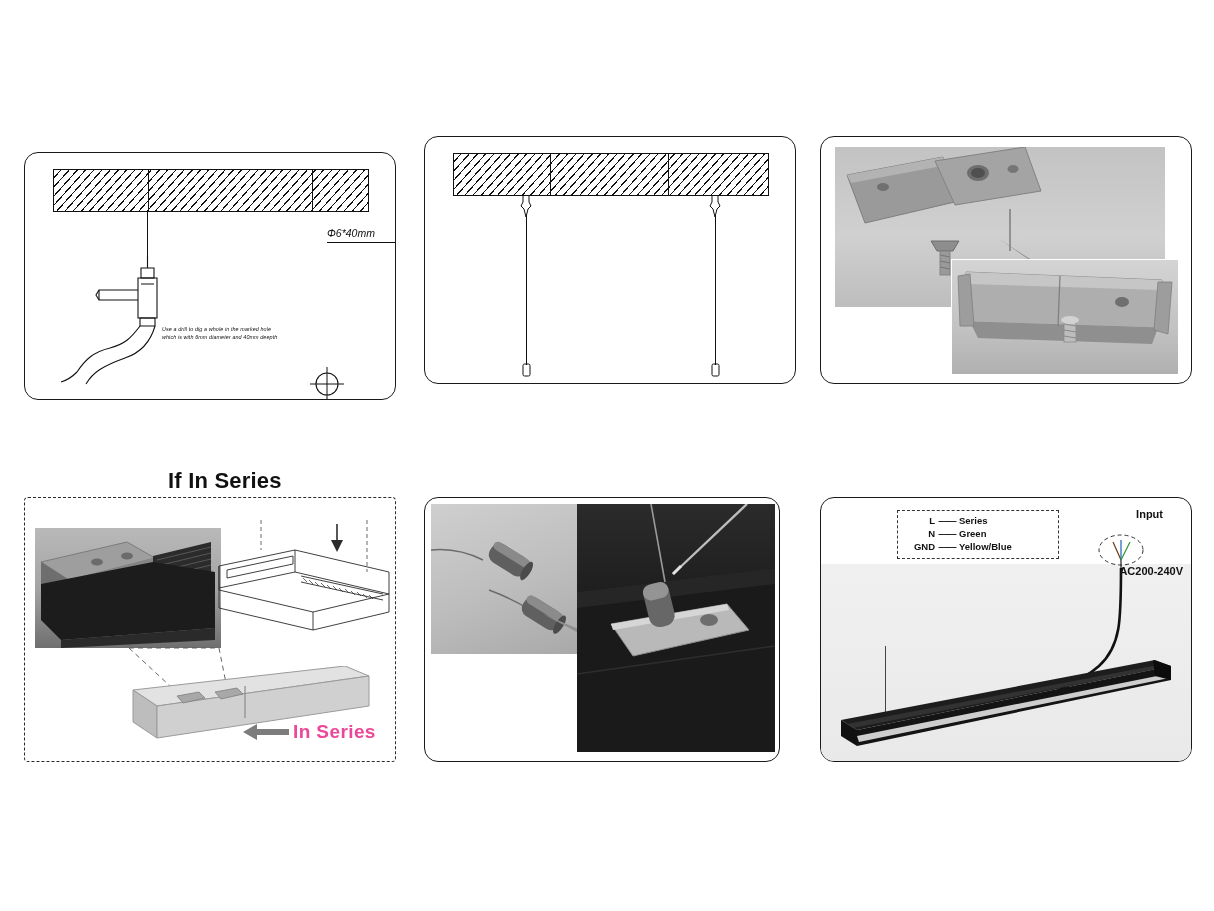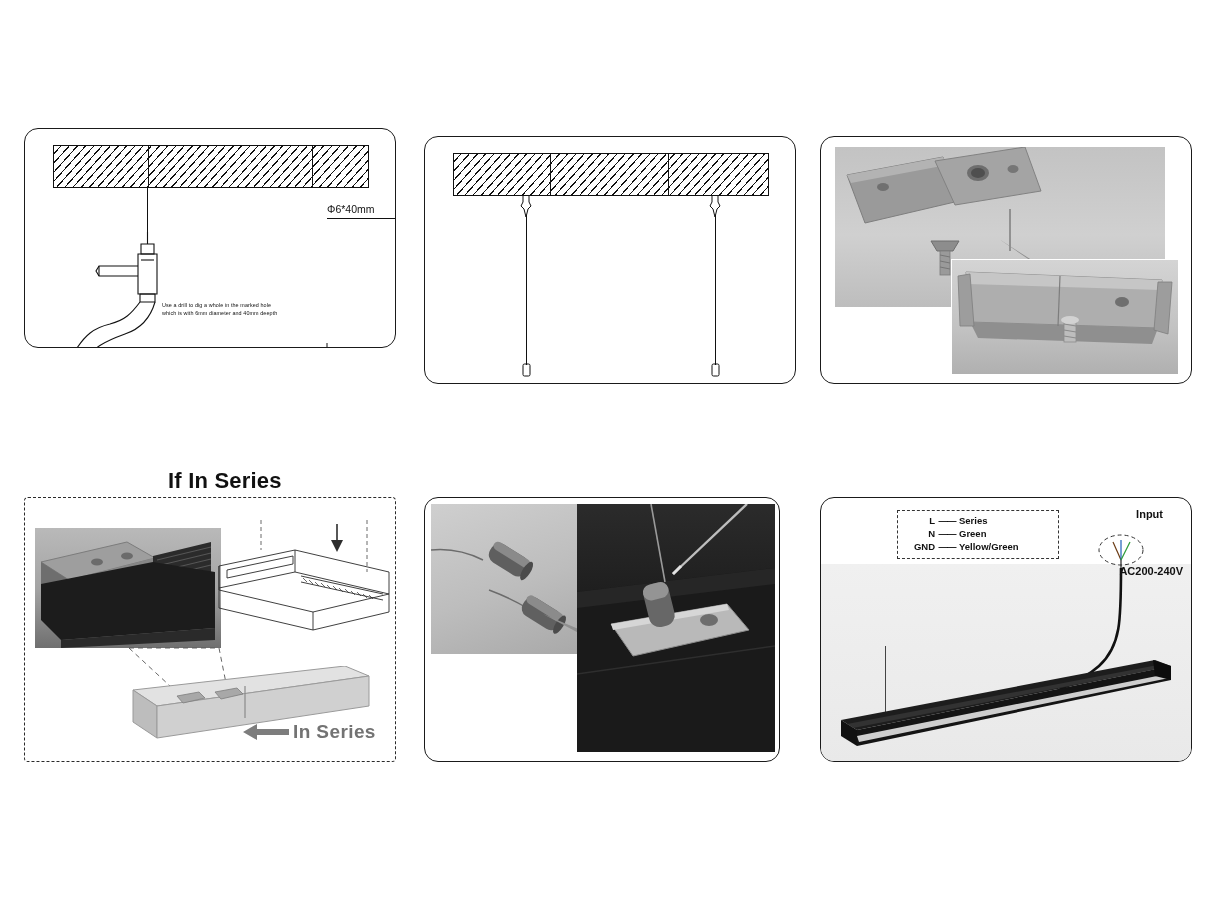--- a/index.html
+++ b/index.html
@@ -27,21 +27,21 @@
     border: 1.5px solid #1a1a1a;
     border-radius: 14px;
     background: #ffffff;
     overflow: hidden;
   }
   .panel.dashed {
     border: 1.6px dashed #2a2a2a;
     border-radius: 4px;
   }
   
-  #panel-drill      { left: 24px;  top: 128px; width: 372px; height: 220px; }
+  #panel-drill      { left: 24px;  top: 152px; width: 372px; height: 248px; font-style: italic; }
   #panel-cables     { left: 424px; top: 136px; width: 372px; height: 248px; }
   #panel-bracket    { left: 820px; top: 136px; width: 372px; height: 248px; }
   #panel-series     { left: 24px;  top: 497px; width: 372px; height: 265px; }
   #panel-mount      { left: 424px; top: 497px; width: 356px; height: 265px; }
   #panel-wiring     { left: 820px; top: 497px; width: 372px; height: 265px; }
 
   
   .slab {
     position: absolute;
     box-sizing: border-box;
@@ -82,21 +82,21 @@
     position: absolute;
     font-size: 22px;
     font-weight: bold;
     color: #111;
     letter-spacing: 0.2px;
   }
   .in-series-label {
     position: absolute;
     font-size: 19px;
     font-weight: bold;
-    color: #737373;
+    color: #ec4899;
     letter-spacing: 0.4px;
   }
 
   
   .photo {
     position: absolute;
     box-sizing: border-box;
     overflow: hidden;
     background: #c9c9c9;
   }
@@ -395,21 +395,21 @@
         <span class="legend-val">Series</span>
       </div>
       <div class="legend-row">
         <span class="legend-key">N</span>
         <span class="legend-dash">——</span>
         <span class="legend-val">Green</span>
       </div>
       <div class="legend-row">
         <span class="legend-key">GND</span>
         <span class="legend-dash">——</span>
-        <span class="legend-val">Yellow/Green</span>
+        <span class="legend-val">Yellow/Blue</span>
       </div>
     </div>
 
     <div class="input-label" style="left:256px; top:10px; width:86px;">Input</div>
     <div class="input-label" style="left:236px; top:24px; width:126px;margin-top:43px;">AC200-240V</div>
 
     <svg style="position:absolute; left:264px; top:36px;" width="72" height="44" viewBox="0 0 72 44">
       <ellipse cx="36" cy="16" rx="22" ry="15" fill="none" stroke="#333" stroke-width="1" stroke-dasharray="4 3"></ellipse>
       <g stroke-width="1.2" fill="none">
         <path d="M36,26 L28,8" stroke="#6b3b14"></path>

